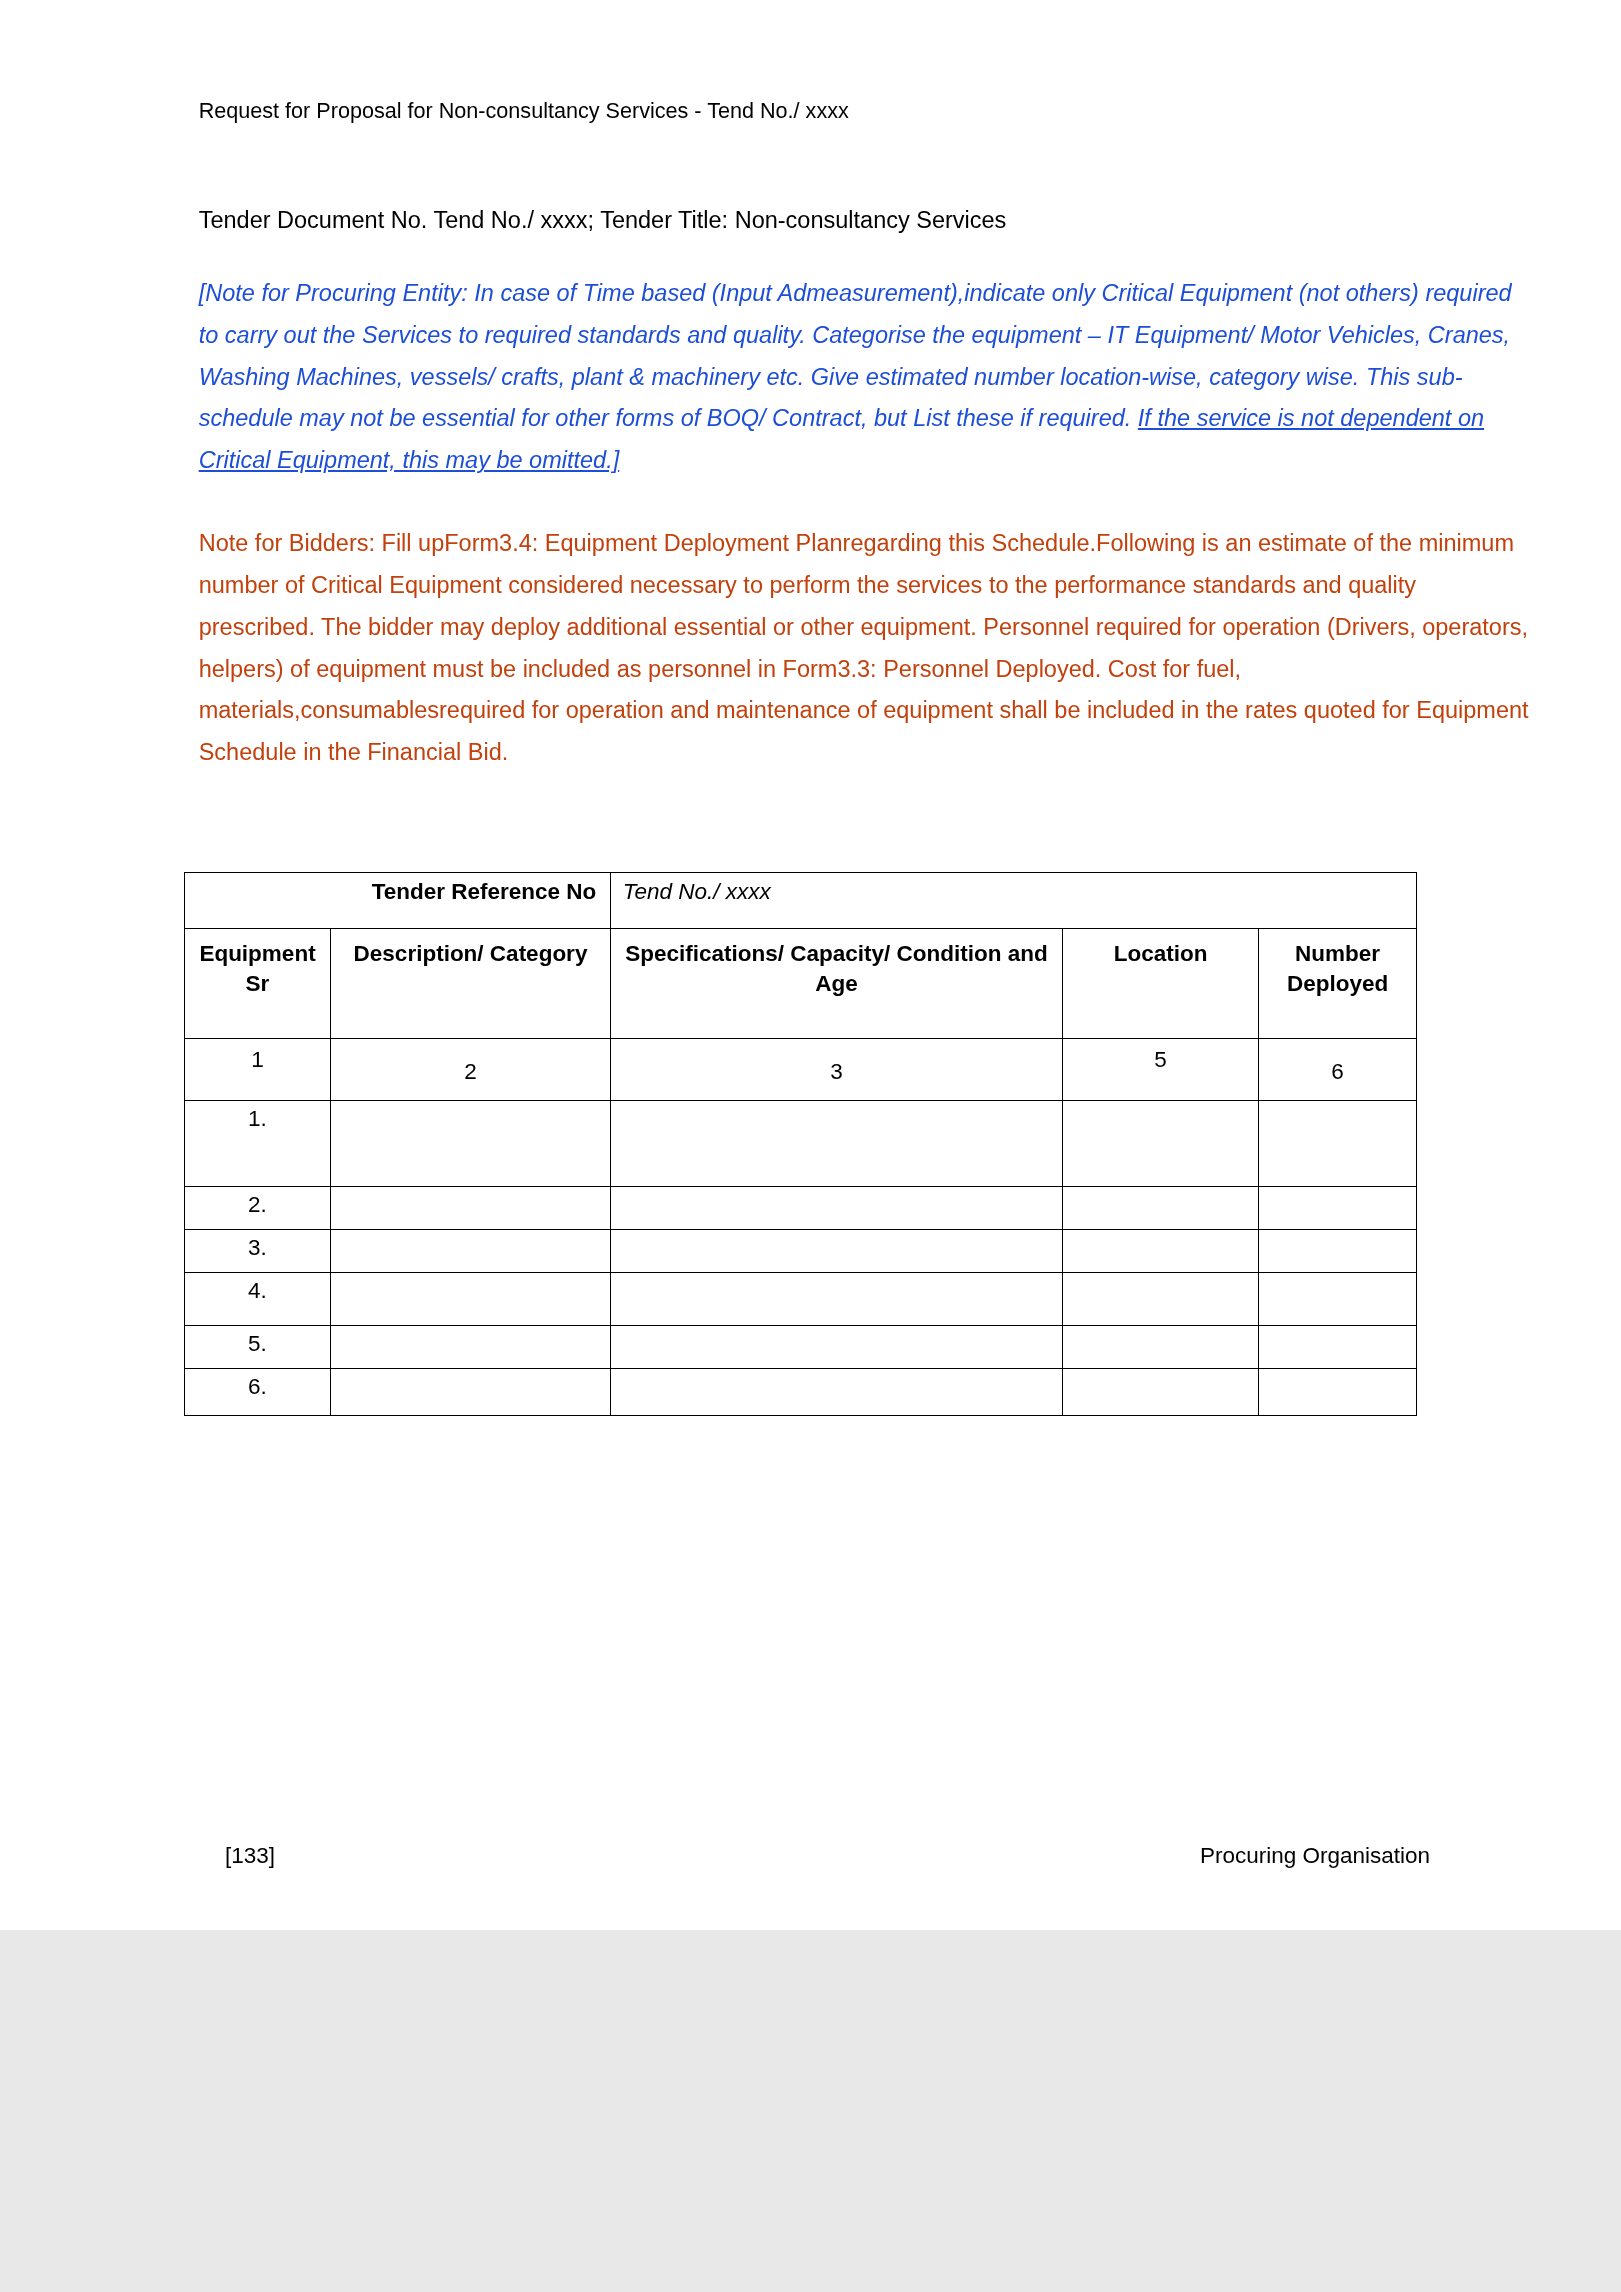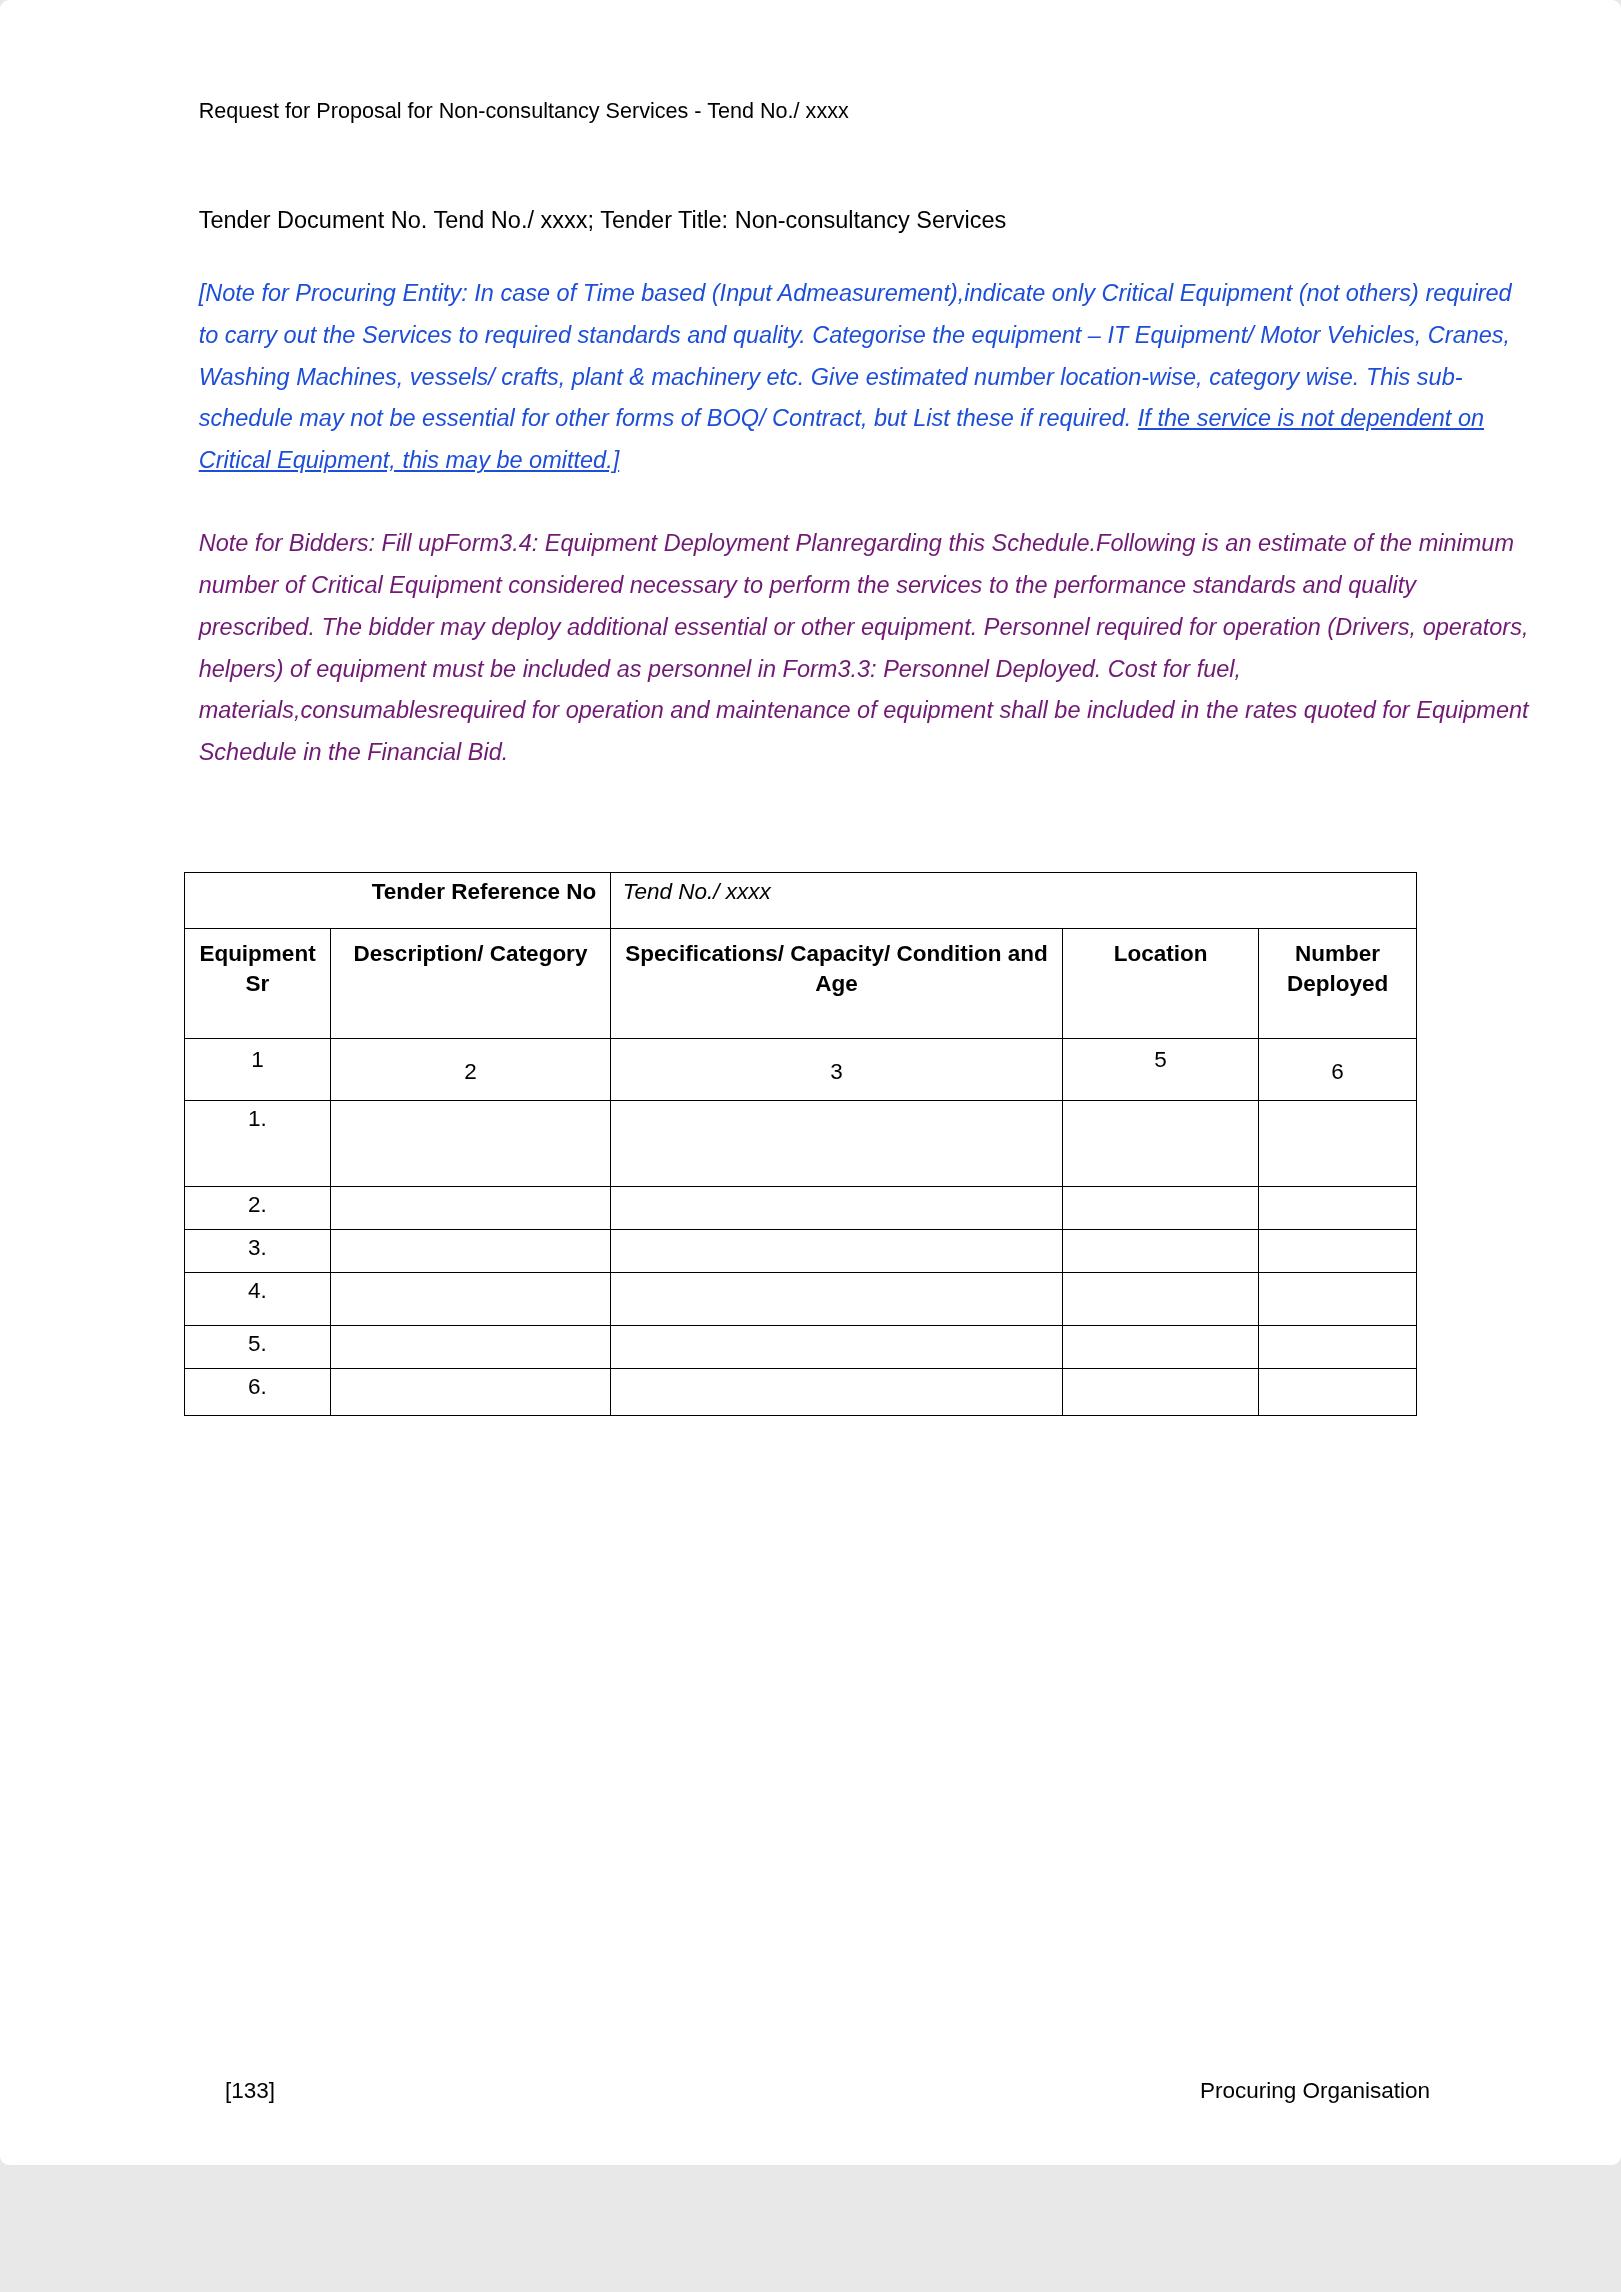--- a/index.html
+++ b/index.html
@@ -1,27 +1,26 @@
 <!DOCTYPE html>
 <html><head>
 <meta charset="utf-8">
 <style>
   * { box-sizing: border-box; }
   html, body { margin: 0; padding: 0; background: #e8e8e8; }
   .page {
     position: relative;
     width: 1621px;
-    height: 2165px;
+    height: 1930px;
     margin: 0 auto;
     background: #ffffff;
     font-family: "Liberation Sans", sans-serif;
     color: #000000;
     padding: 98px 84px 0 184px;
     overflow: hidden;
-    border-radius: 9px;
   }
   .running-header {
     font-size: 21.6px;
     margin: 0 0 83px 14.7px;
   }
   .section-title {
     font-size: 34px;
     font-weight: bold;
     text-align: center;
     margin: 0 0 35px 14.7px;
@@ -33,22 +32,21 @@
   .note-procuring {
     font-size: 23.5px;
     font-style: italic;
     color: #1d4ed8;
     line-height: 1.78;
     margin: 0 0 41px 14.7px;
   }
   .note-underlined { text-decoration: underline; }
   .note-bidders {
     font-size: 23.5px;
-    font-style: italic;
-    color: #701a75;
+    color: #c2410c;
     line-height: 1.78;
     margin: 0 0 98px 14.7px;
   }
   table.equip-table {
     width: 1232px;
     border-collapse: collapse;
     table-layout: fixed;
     font-size: 22.5px;
   }
   table.equip-table td {

